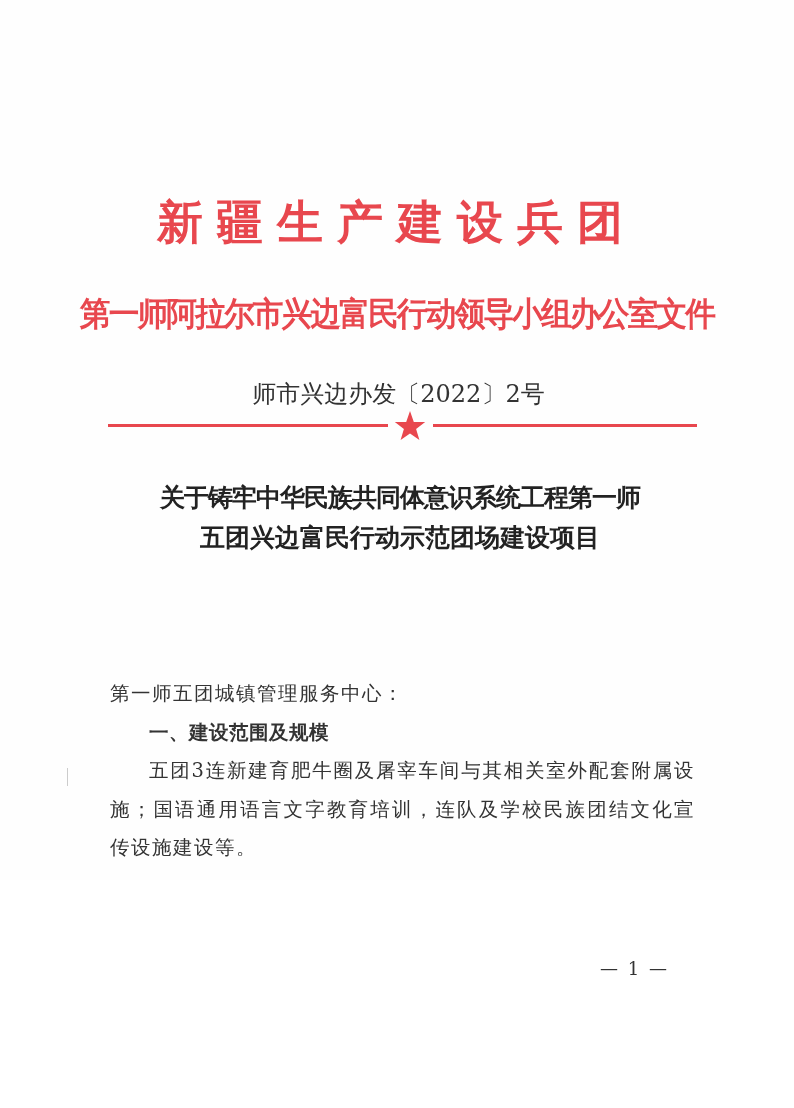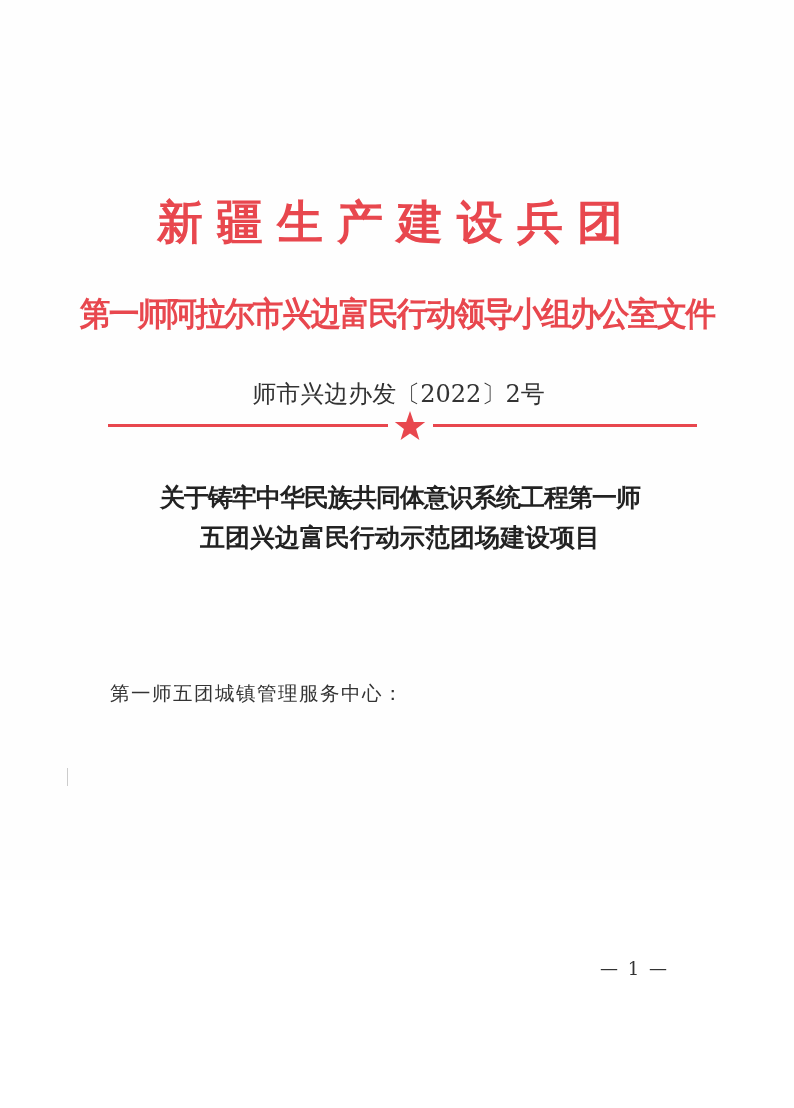--- a/index.html
+++ b/index.html
@@ -64,16 +64,18 @@
 
   <div class="title">
     <span class="line line1">关于铸牢中华民族共同体意识系统工程第一师</span>
     <span class="line">五团兴边富民行动示范团场建设项目</span>
   </div>
 
   <div class="speck"></div>
 
   <div class="body">
     <p>第一师五团城镇管理服务中心：</p>
+    <p class="heading">一、建设范围及规模</p>
+    <p class="indent">五团3连新建育肥牛圈及屠宰车间与其相关室外配套附属设施；国语通用语言文字教育培训，连队及学校民族团结文化宣传设施建设等。</p>
   </div>
 
   <div class="pageno">— 1 —</div>
 </div>
 
 </body></html>

